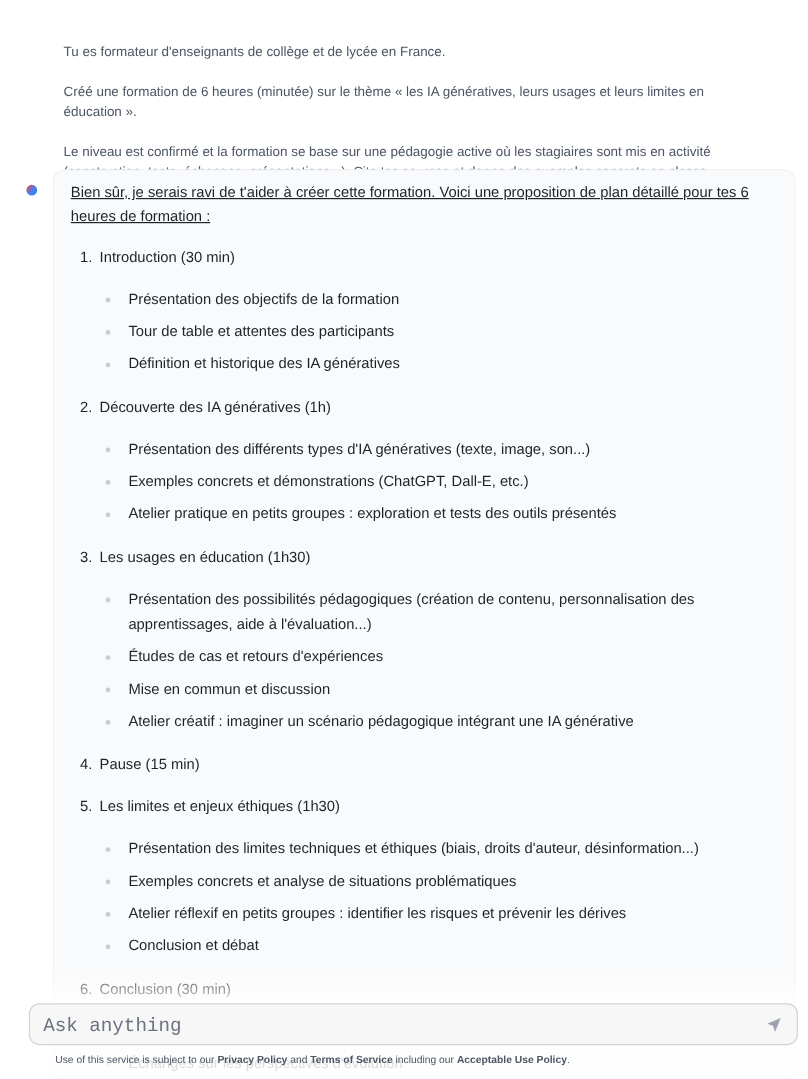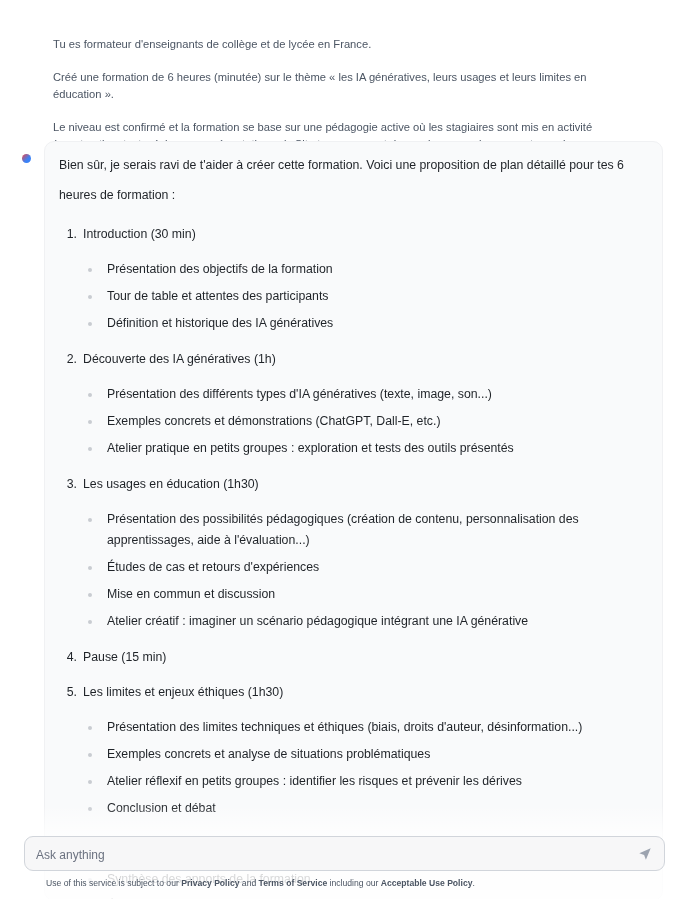--- a/index.html
+++ b/index.html
@@ -20,21 +20,21 @@
   }
   .assistant-card {
     position: absolute; left: 44px; top: 141px; width: 619px; height: 760px;
     background: #f9fafb; border: 1px solid #f0f1f3; border-radius: 10px;
     box-sizing: border-box;
   }
   .assistant-content {
     position: absolute; left: 59px; top: 150px; width: 580px;
     font-size: 12.3px; color: #1f2328;
   }
-  .intro { line-height: 30px; margin: 0 0 14px 0; }
+  .intro { line-height: 20px; margin: 0 0 14px 0; text-decoration: underline; }
   .section { margin: 0; }
   .section-title { display: flex; line-height: 20px; margin-bottom: 15px; }
   .section-num { width: 24px; text-align: right; padding-right: 6px; margin-left: -6px; }
   .bullets { list-style: none; margin: 0 0 15px 0; padding: 0 0 0 24px; }
   .bullets li { position: relative; padding-left: 24px; line-height: 21px; margin-bottom: 6px; }
   .bullets li::before {
     content: ""; position: absolute; left: 5px; top: 9px; width: 4px; height: 4px;
     border-radius: 50%; background: #c9ccd1;
   }
   .fade {
@@ -42,21 +42,21 @@
     background: linear-gradient(to bottom, rgba(255,255,255,0) 0%, rgba(255,255,255,0.75) 30%, rgba(255,255,255,0.85) 100%);
     pointer-events: none;
   }
   .input-box {
     position: absolute; left: 24px; top: 836px; width: 641px; height: 35px;
     background: #f7f7f8; border: 1px solid #d1d5db; border-radius: 9px; box-sizing: border-box;
   }
   .input-box input {
     position: absolute; left: 9px; top: 0; width: 580px; height: 33px;
     border: none; background: transparent; outline: none;
-    font-family: Liberation Sans, sans-serif; font-size: 12px; color: #7f1d1d;
+    font-family: Liberation Mono, monospace; font-size: 16px; color: #7f1d1d;
   }
   .input-box input::placeholder { color: #6b7280; }
   .send-btn {
     position: absolute; right: 12px; top: 10px; width: 14px; height: 14px; cursor: pointer;
   }
   .footer {
     position: absolute; left: 26px; top: 878px; font-size: 8.6px; color: #4b5563; padding-left: 20px;
   }
   .footer b { font-weight: bold; color: #4b5563; }
 </style>

